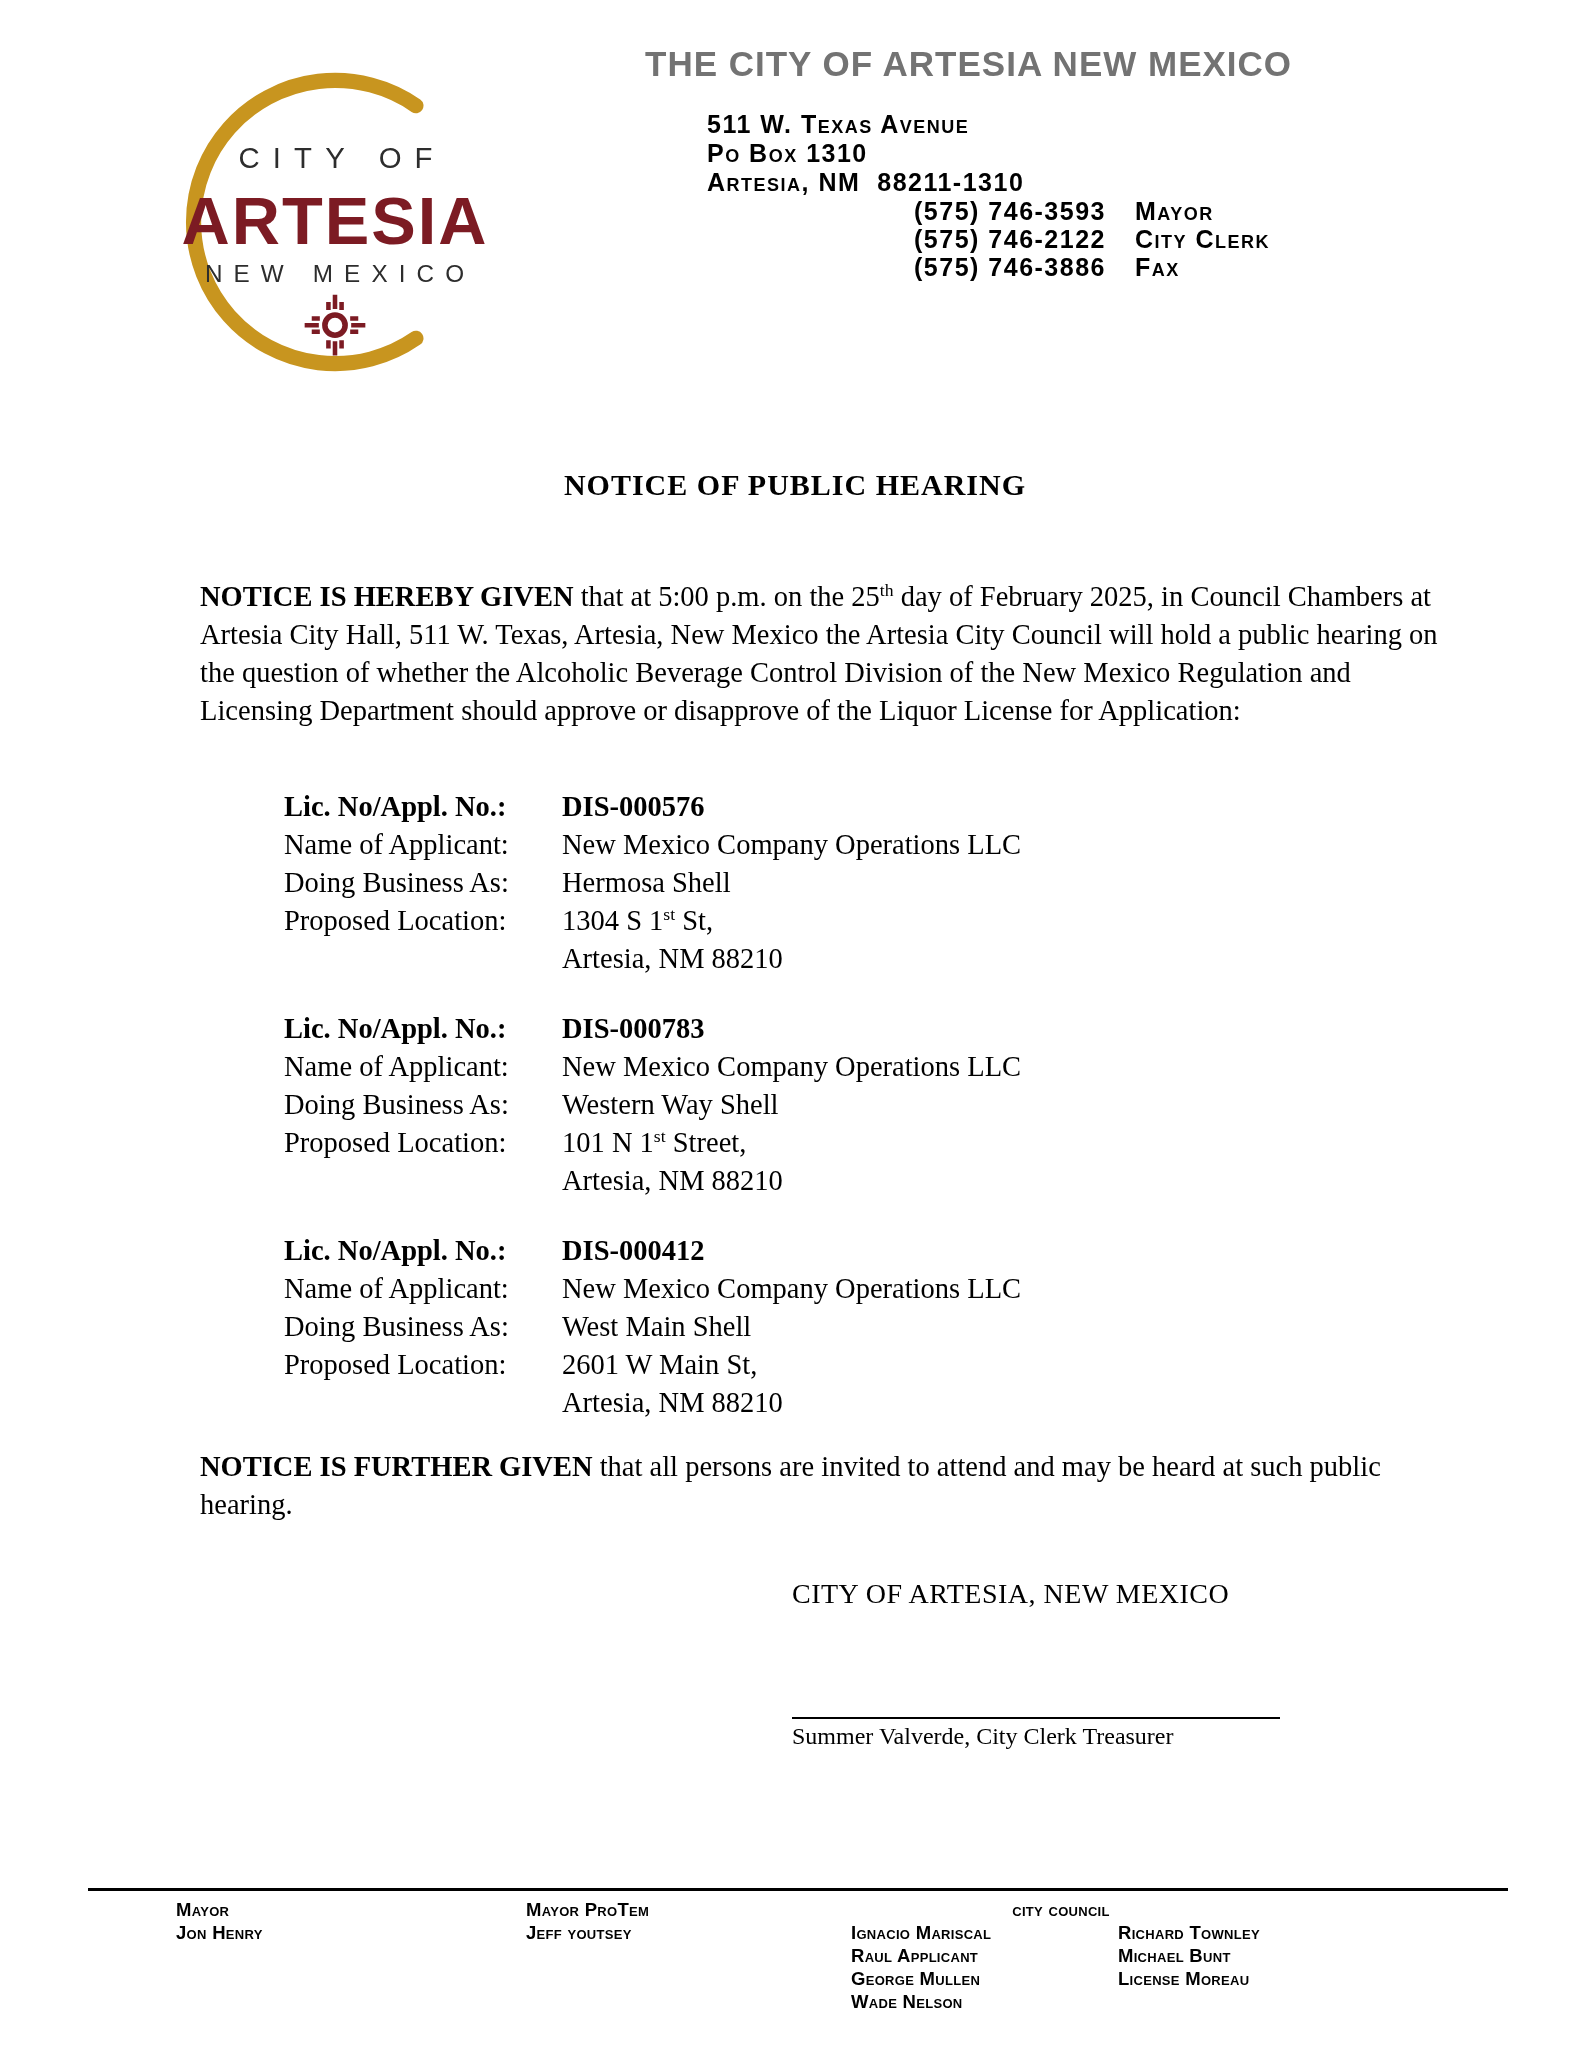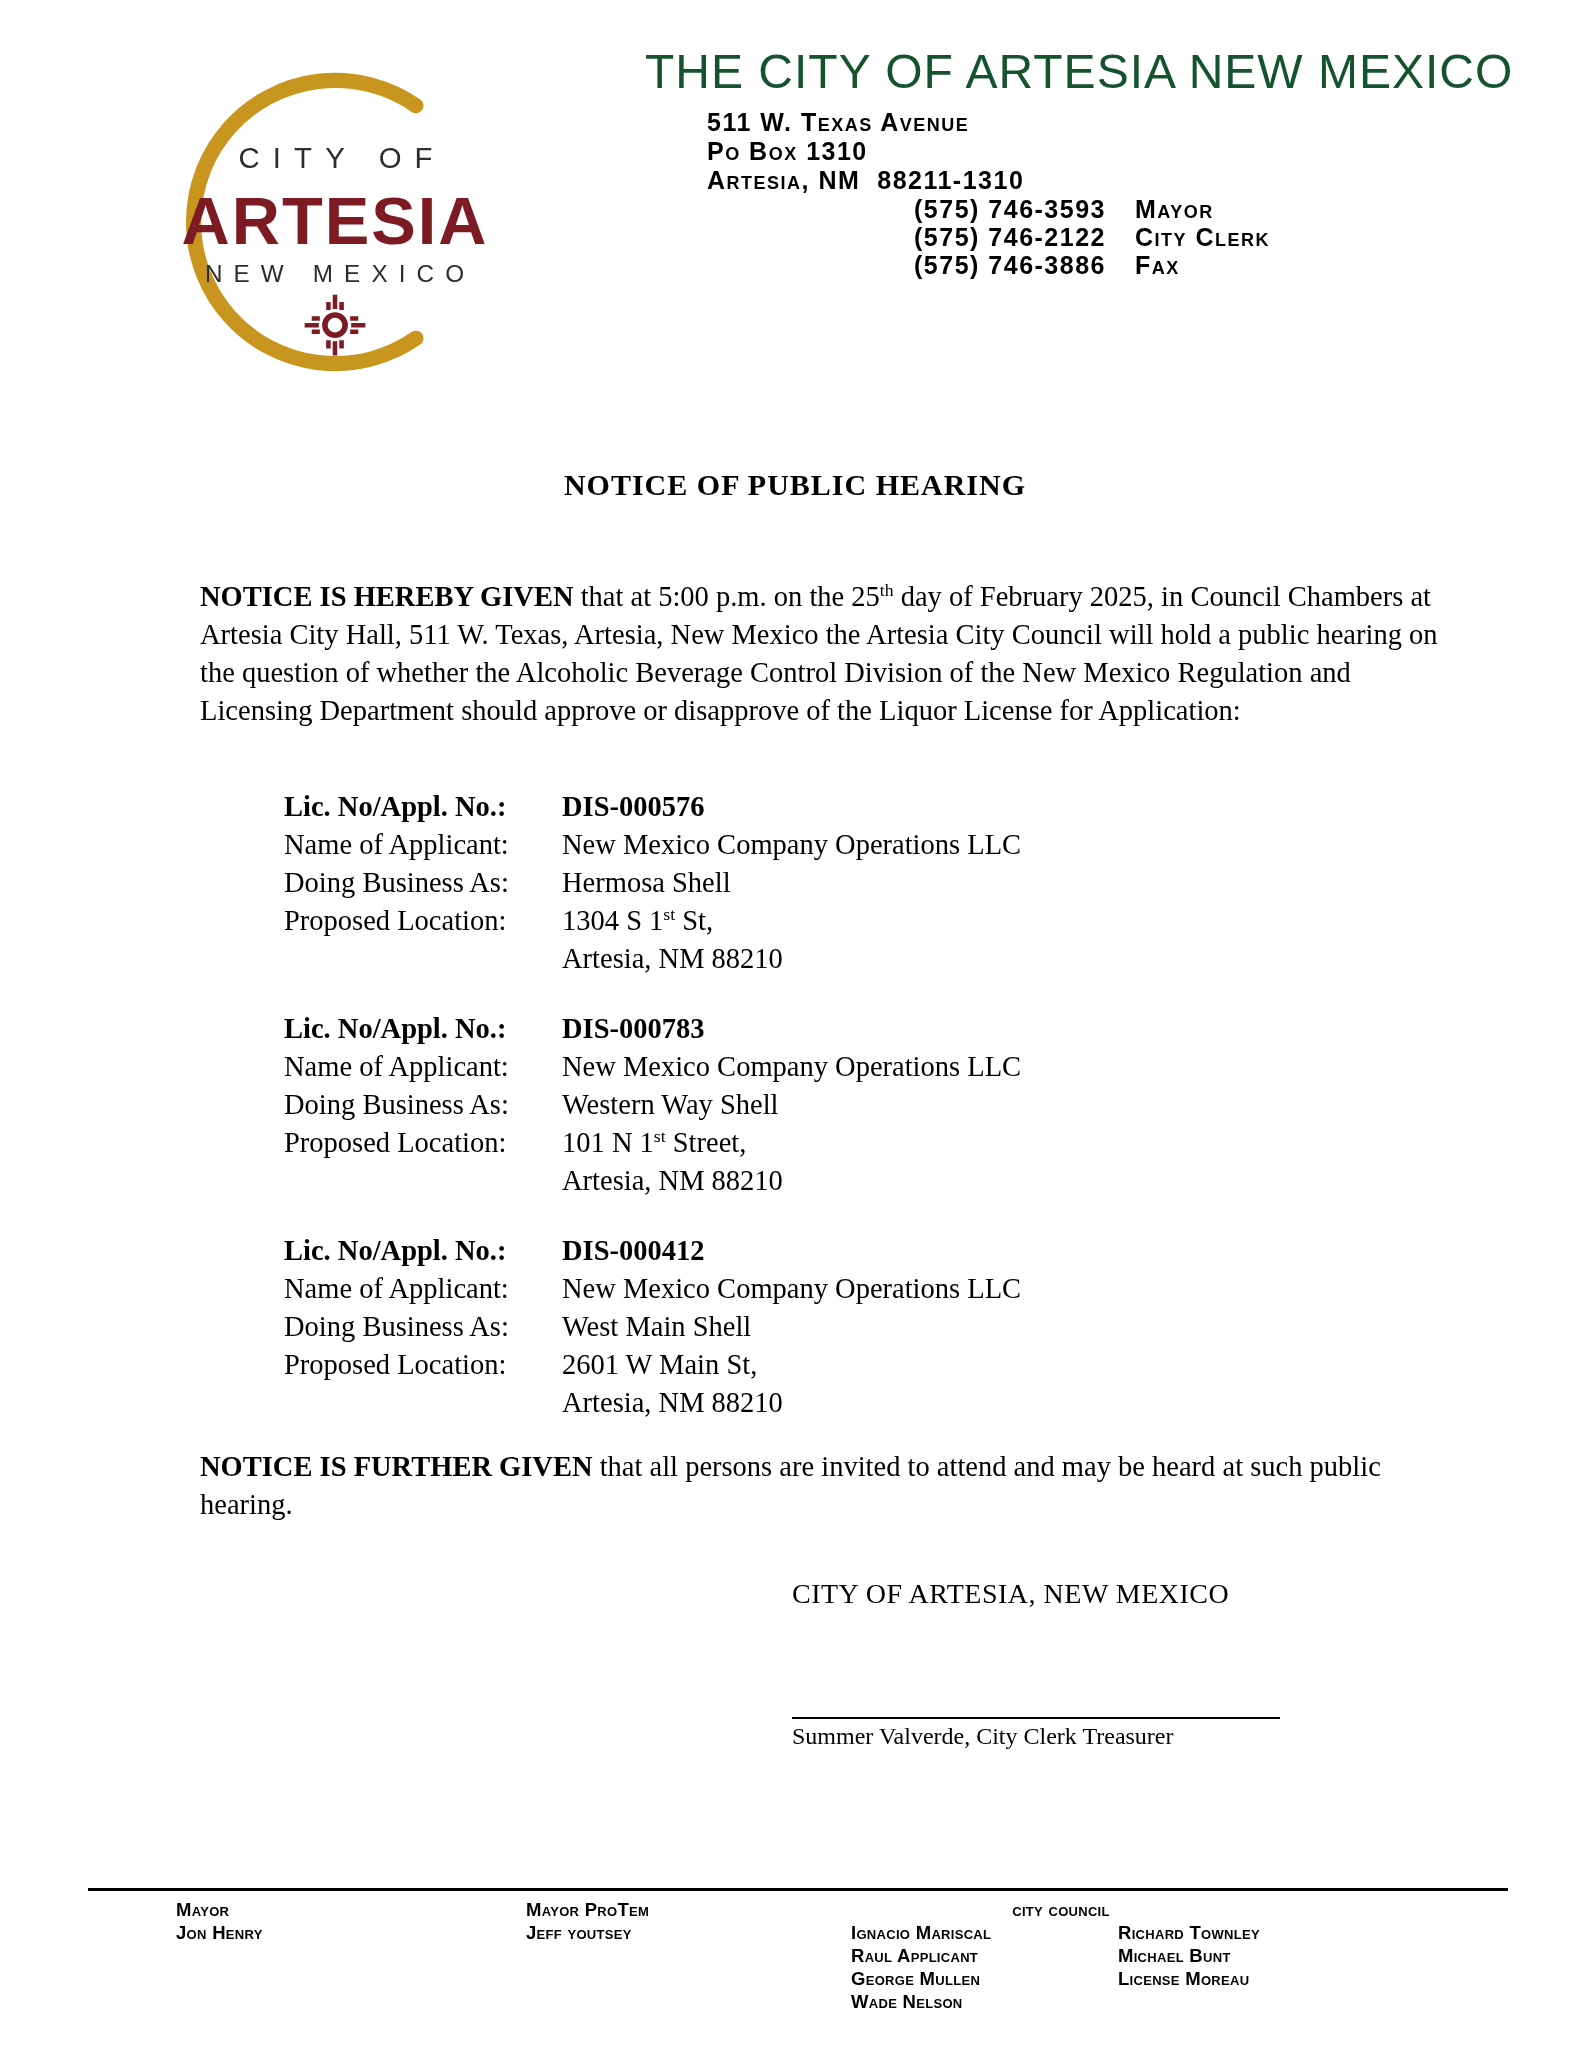--- a/index.html
+++ b/index.html
@@ -5,22 +5,22 @@
   html,body{margin:0;padding:0;background:#ffffff;}
   .page{position:relative;width:1590px;height:2057px;background:#fff;color:#000;
         font-family:"Liberation Serif",serif;overflow:hidden;}
 
   
   .logo{position:absolute;left:158px;top:55px;width:354px;height:334px;}
 
   
   .header-block{position:absolute;left:645px;top:44px;width:800px;
                 font-family:"Liberation Sans",sans-serif;}
-  .header-title{font-size:48px;font-weight:400;letter-spacing:1px;color:#14532d;white-space:nowrap;}
-  .addr{margin-left:62px;margin-top:9px;font-size:25px;font-weight:700;
+  .header-title{font-size:35px;font-weight:700;letter-spacing:1px;color:#737373;white-space:nowrap;}
+  .addr{margin-left:62px;margin-top:26px;font-size:25px;font-weight:700;
         font-variant:small-caps;letter-spacing:1.5px;line-height:29px;}
   .phones{margin-left:240px;font-size:25px;font-weight:700;
           font-variant:small-caps;letter-spacing:1.5px;line-height:28px;}
   .phone-row{display:flex;}
   .ph-num{width:250px;text-align:center;}
 
   
   .doc-title{position:absolute;left:0;width:1590px;text-align:center;
              font-size:30px;font-weight:700;letter-spacing:1px;}
   .title-legal{top:401px;}

